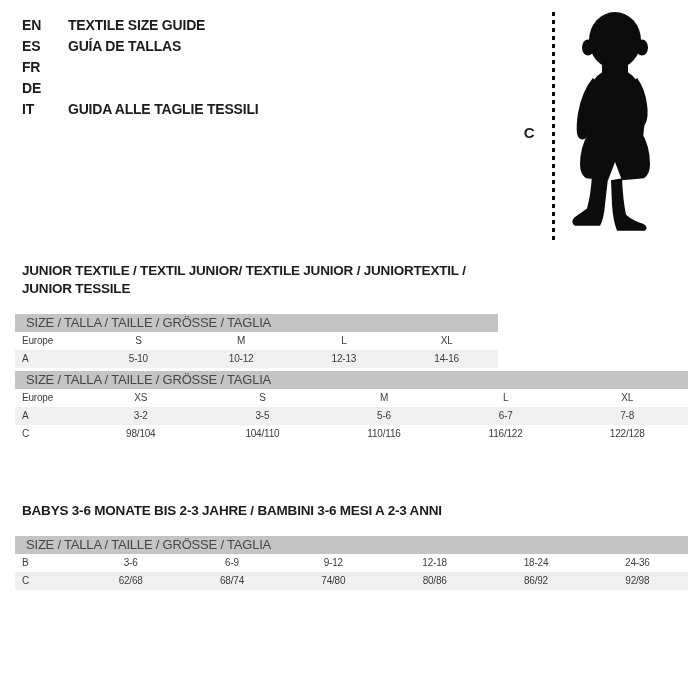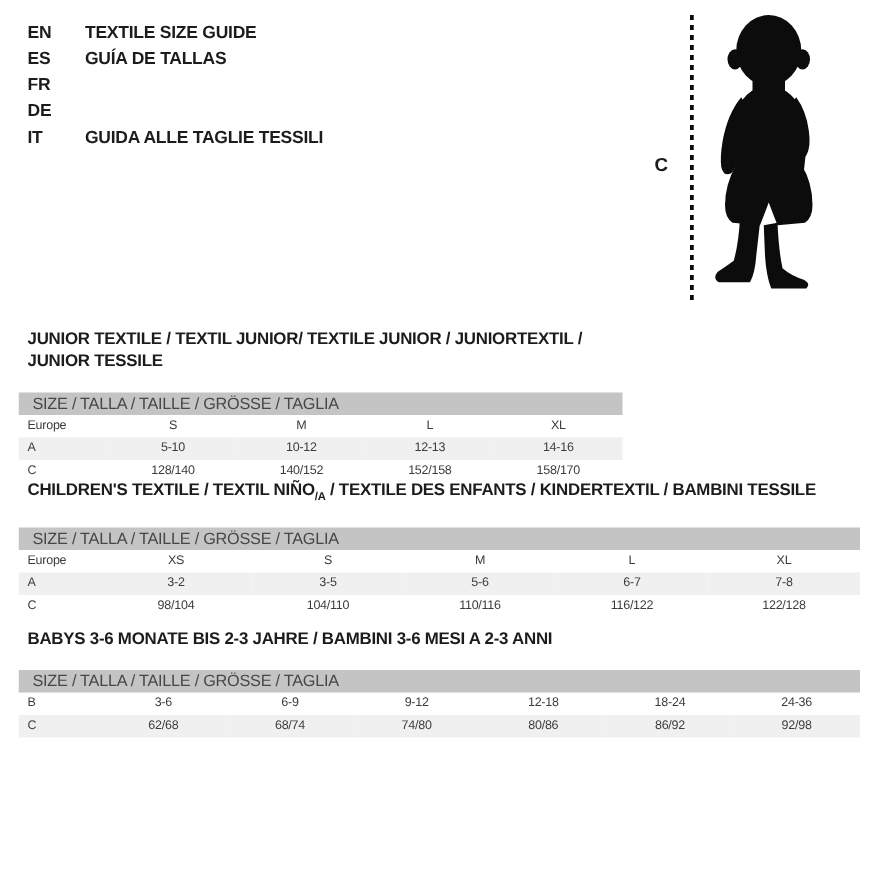--- a/index.html
+++ b/index.html
@@ -109,23 +109,20 @@
             <td class="lbl">C</td>
             <td>128/140</td>
             <td>140/152</td>
             <td>152/158</td>
             <td>158/170</td>
           </tr>
         </tbody>
       </table>
     </section>
   <section class="tbl-section s1">
-      <h2 class="tbl-title">
-        <div><span>CHILDREN'S TEXTILE / TEXTIL NIÑO</span><span class="sub">/A</span><span> / TEXTILE DES ENFANTS / KINDERTEXTIL / BAMBINI TESSILE</span></div>
-      </h2>
       <div class="size-bar">SIZE / TALLA / TAILLE / GRÖSSE / TAGLIA</div>
       <table class="size-table">
         <tbody>
           <tr>
             <td class="lbl">Europe</td>
             <td>XS</td>
             <td>S</td>
             <td>M</td>
             <td>L</td>
             <td>XL</td>

